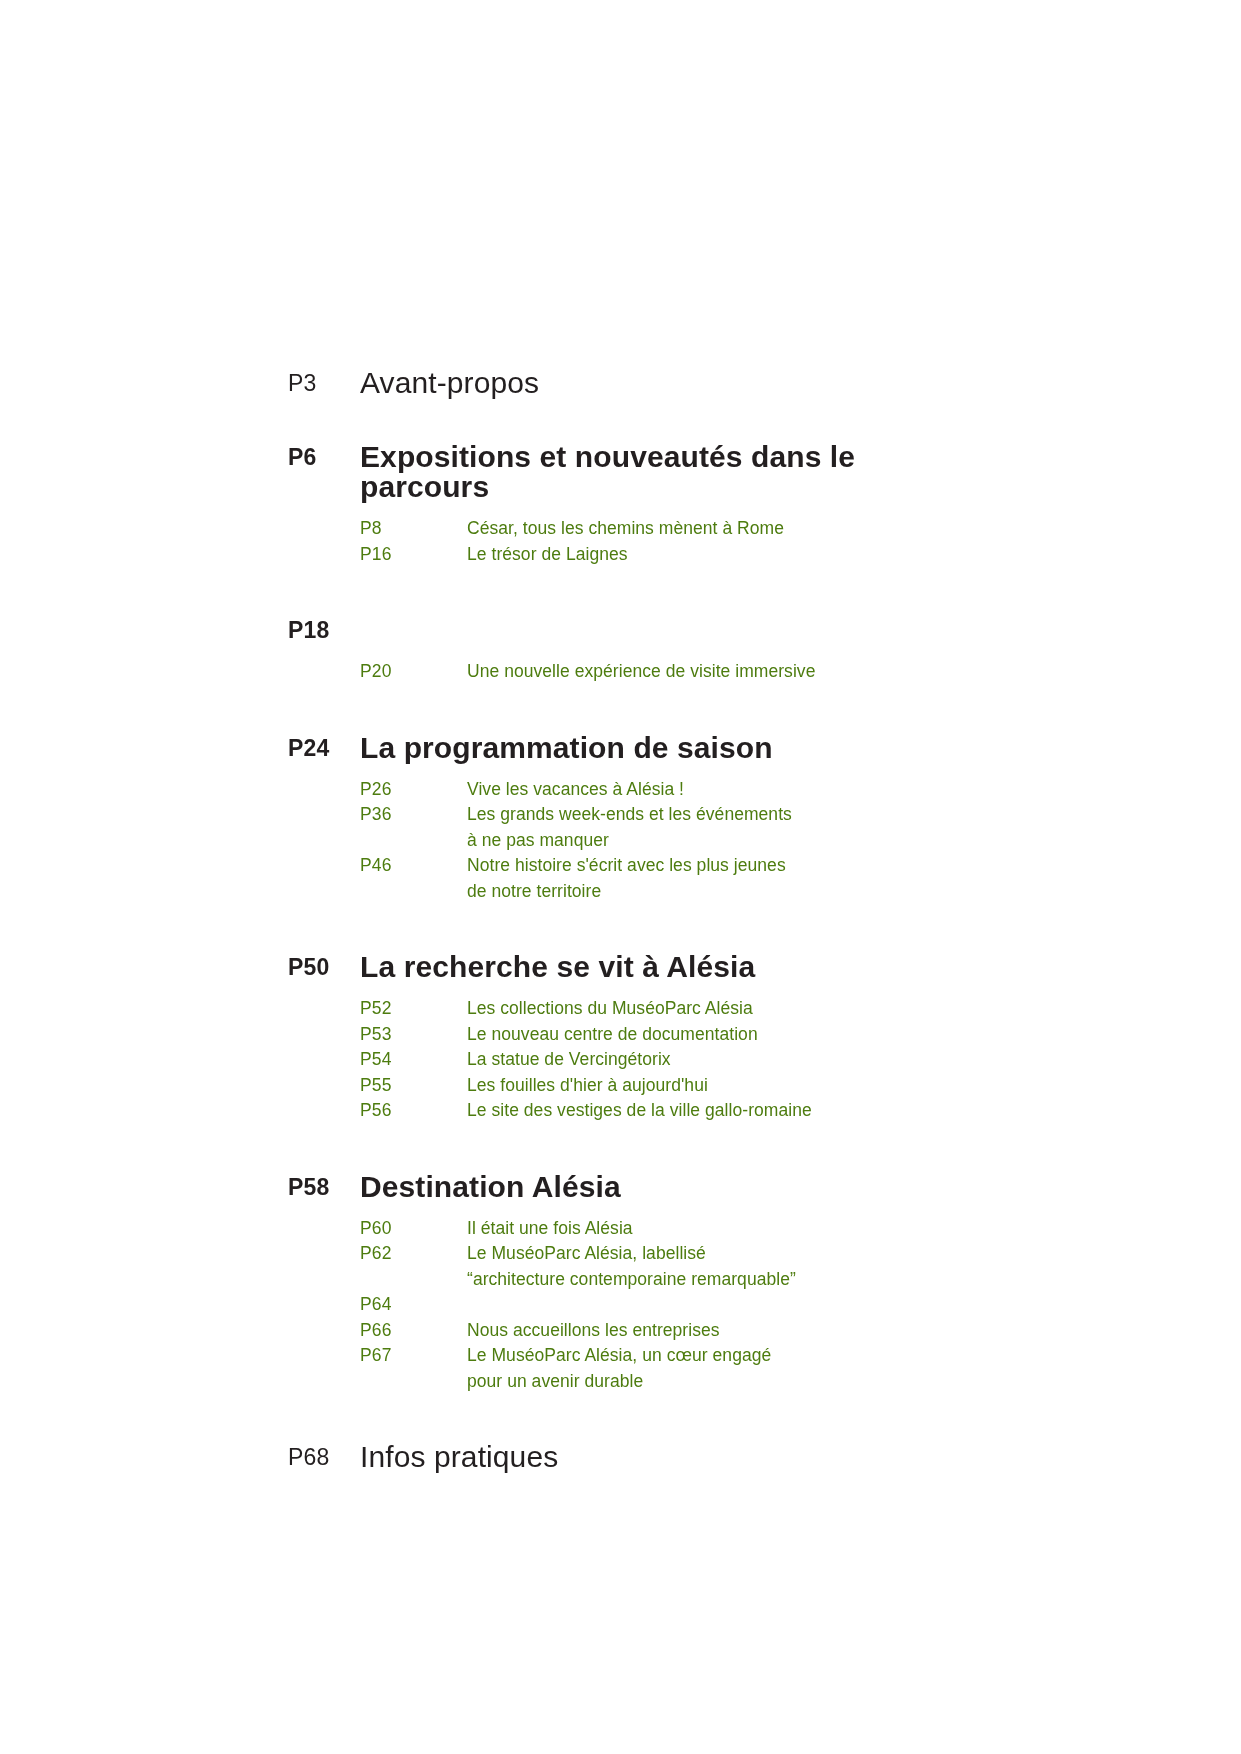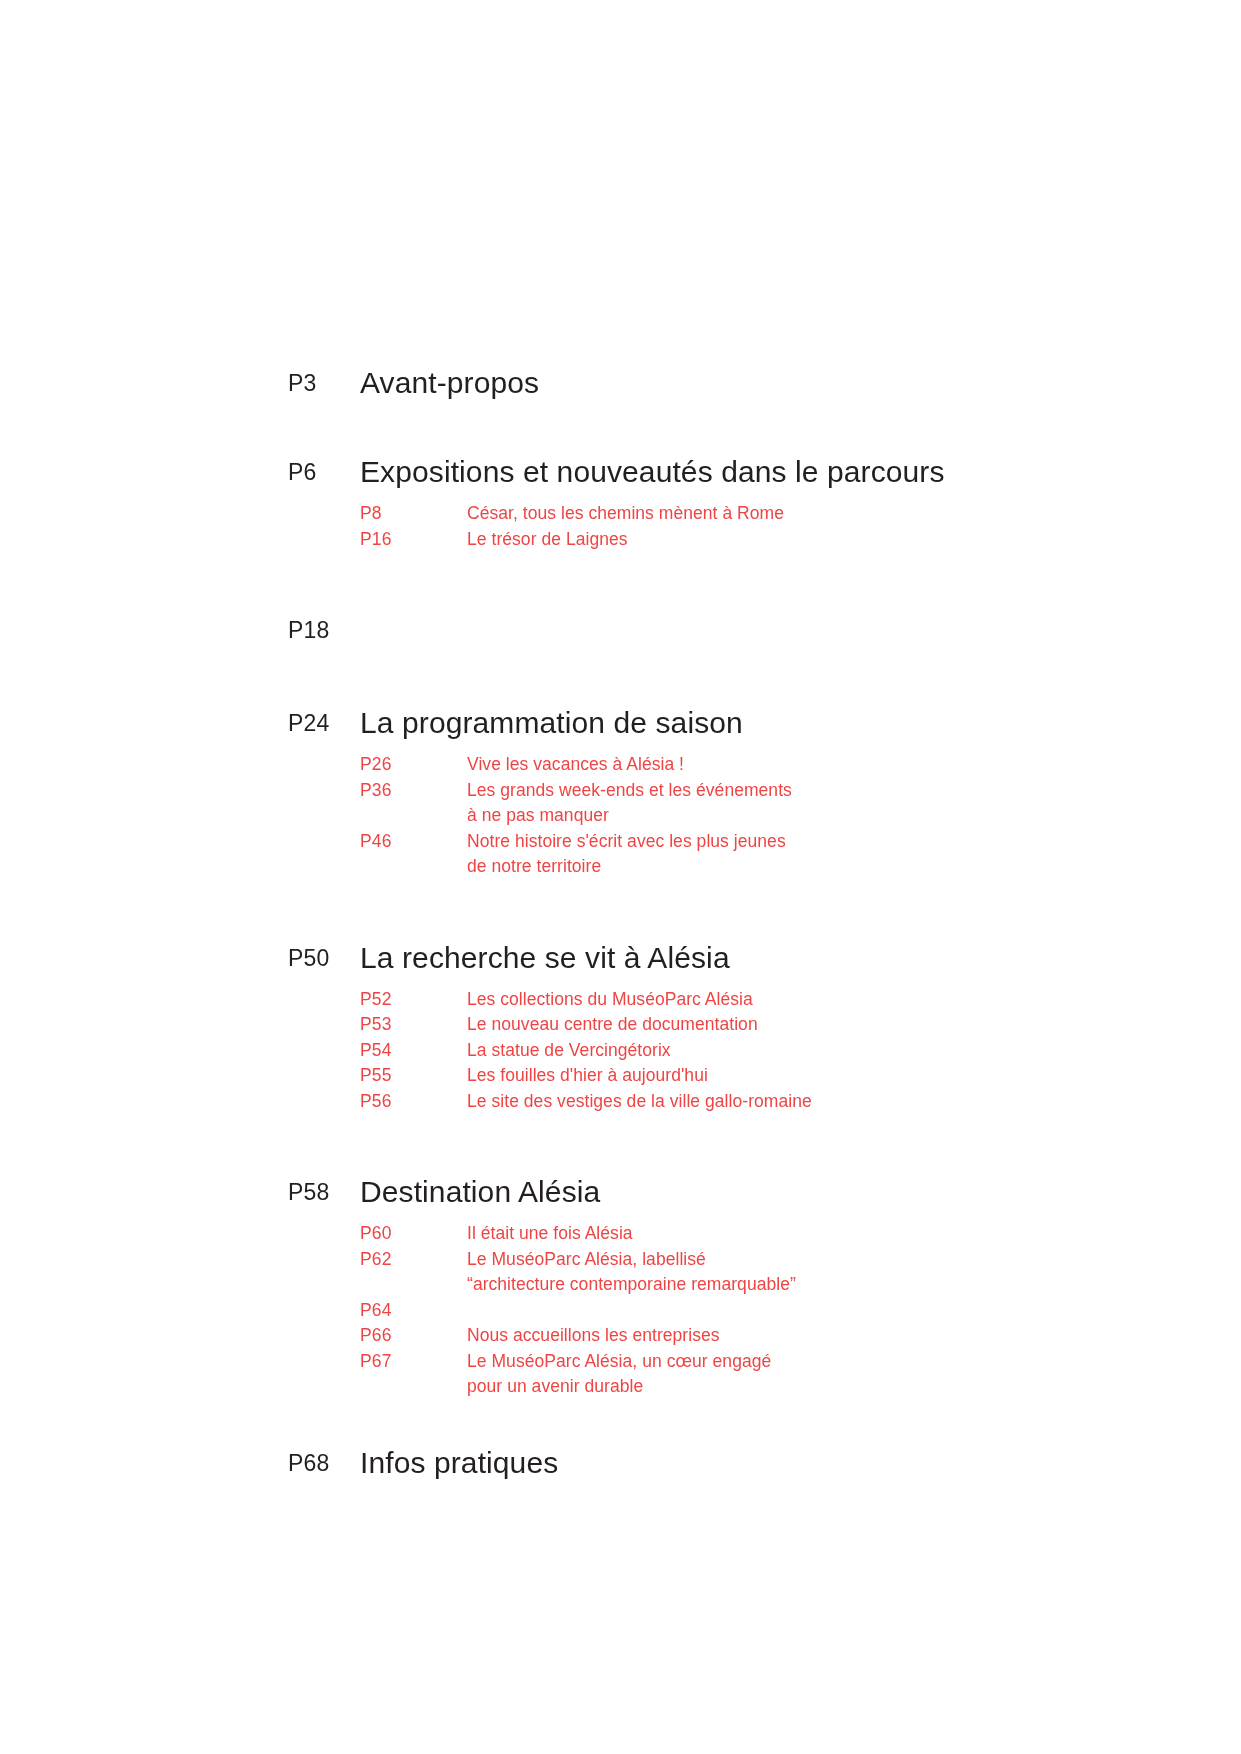--- a/index.html
+++ b/index.html
@@ -46,39 +46,38 @@
     font-size: 30px;
     line-height: 30px;
     letter-spacing: 0.1px;
   }
   .entry.plain .entry-page,
   .entry.plain .entry-title {
     font-weight: 400;
   }
   .entry.strong .entry-page,
   .entry.strong .entry-title {
-    font-weight: 400;
-    margin-top: 15px;
+    font-weight: 700;
   }
   .entry.strong .entry-title {
     letter-spacing: 0.1px;
   }
 
   
   .subs {
     margin-top: 14px;
     margin-left: 72px;
   }
   .sub {
     display: flex;
     align-items: flex-start;
     font-size: 17.5px;
     line-height: 25.5px;
     font-weight: 400;
-    color: #ef4444;
+    color: #4d7c0f;
   }
   .sub-page {
     width: 71px;
     flex: 0 0 71px;
     letter-spacing: 0.2px;
   }
   .sub-title {
     letter-spacing: 0.05px;
     white-space: pre-line;
     margin-left: 36px;
@@ -115,20 +114,26 @@
             <span class="sub-page">P16</span>
             <span class="sub-title">Le trésor de Laignes</span>
           </div>
         </div>
       </div>
       <div class="gap-lg"></div>
       <div class="block">
         <div class="entry strong">
           <span class="entry-page">P18</span>
         </div>
+        <div class="subs">
+          <div class="sub">
+            <span class="sub-page">P20</span>
+            <span class="sub-title">Une nouvelle expérience de visite immersive</span>
+          </div>
+        </div>
       </div>
       <div class="gap-lg"></div>
       <div class="block">
         <div class="entry strong">
           <span class="entry-page">P24</span>
           <span class="entry-title">La programmation de saison</span>
         </div>
         <div class="subs">
           <div class="sub">
             <span class="sub-page">P26</span>

